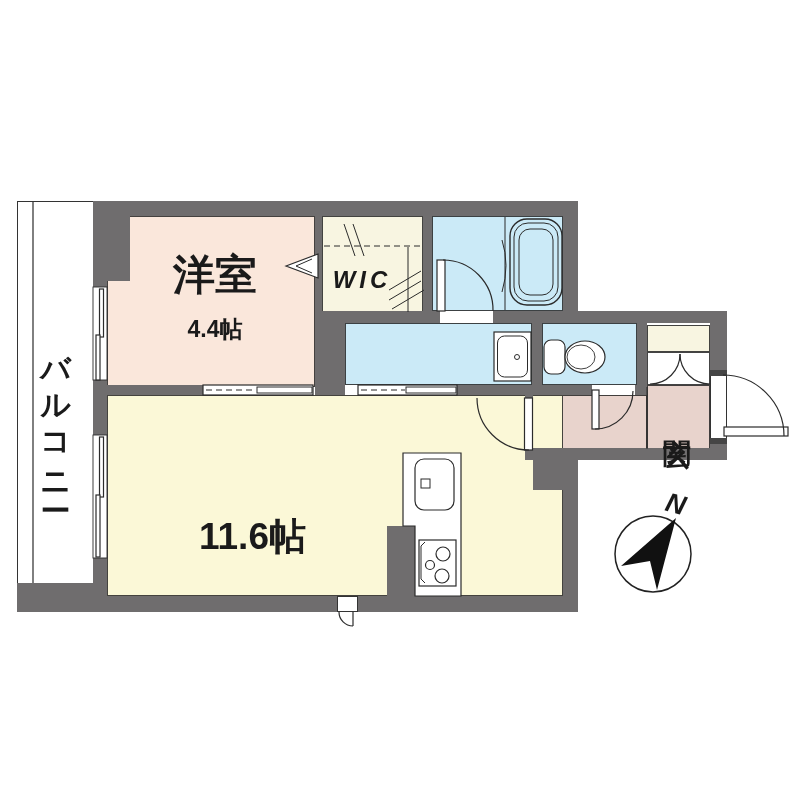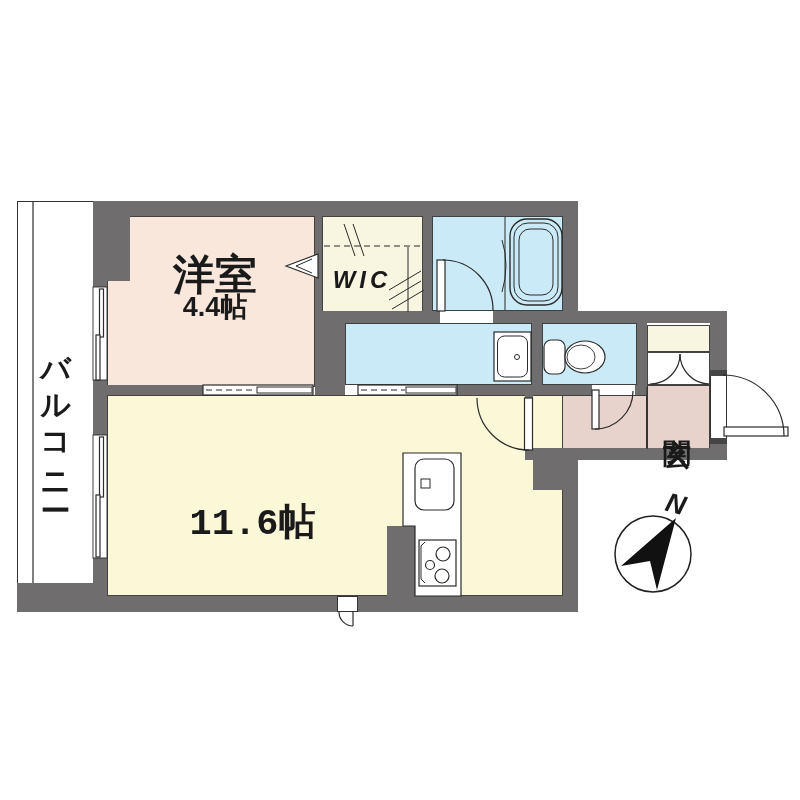--- a/index.html
+++ b/index.html
@@ -179,25 +179,25 @@
       <line x1="647" y1="374" x2="647" y2="436" stroke-width="1"></line>
 
       <g>
         <circle cx="653" cy="541" r="38" fill="#ffffff" stroke="#222" stroke-width="1.5"></circle>
         <polygon points="676,505 657,577 650,548 621,553" fill="#111" stroke="none"></polygon>
       </g>
     </g>
   </svg>
 
   <div class="lbl" style="left:130px;top:240px;width:170px;font-size:42px;">洋室</div>
-  <div class="lbl" style="left:130px;top:280px;width:170px;font-size:27px;">4.4帖</div>
+  <div class="lbl" style="left:130px;top:304px;width:170px;font-size:23px;">4.4帖</div>
 
   <div class="lbl" style="left:322px;top:254px;width:80px;font-size:24px;letter-spacing:4px;font-style:italic;">WIC</div>
 
-  <div class="lbl" style="left:170px;top:492px;width:165px;font-size:37px;font-family:Liberation Mono, monospace;">11.6帖</div>
+  <div class="lbl" style="left:170px;top:505px;width:165px;font-size:37px;">11.6帖</div>
 
   <div class="lbl vert" style="left:662px;top:374px;height:62px;font-size:28px;letter-spacing:2px;">玄関</div>
 
   <div class="lbl vert" style="left:40px;top:297px;height:215px;font-size:30px;letter-spacing:6px;">バルコニー</div>
 
   <div class="lbl" style="left:666px;top:477px;font-size:27px;font-style:italic;transform:rotate(15deg);">N</div>
 
 </div>
 
 </body></html>

